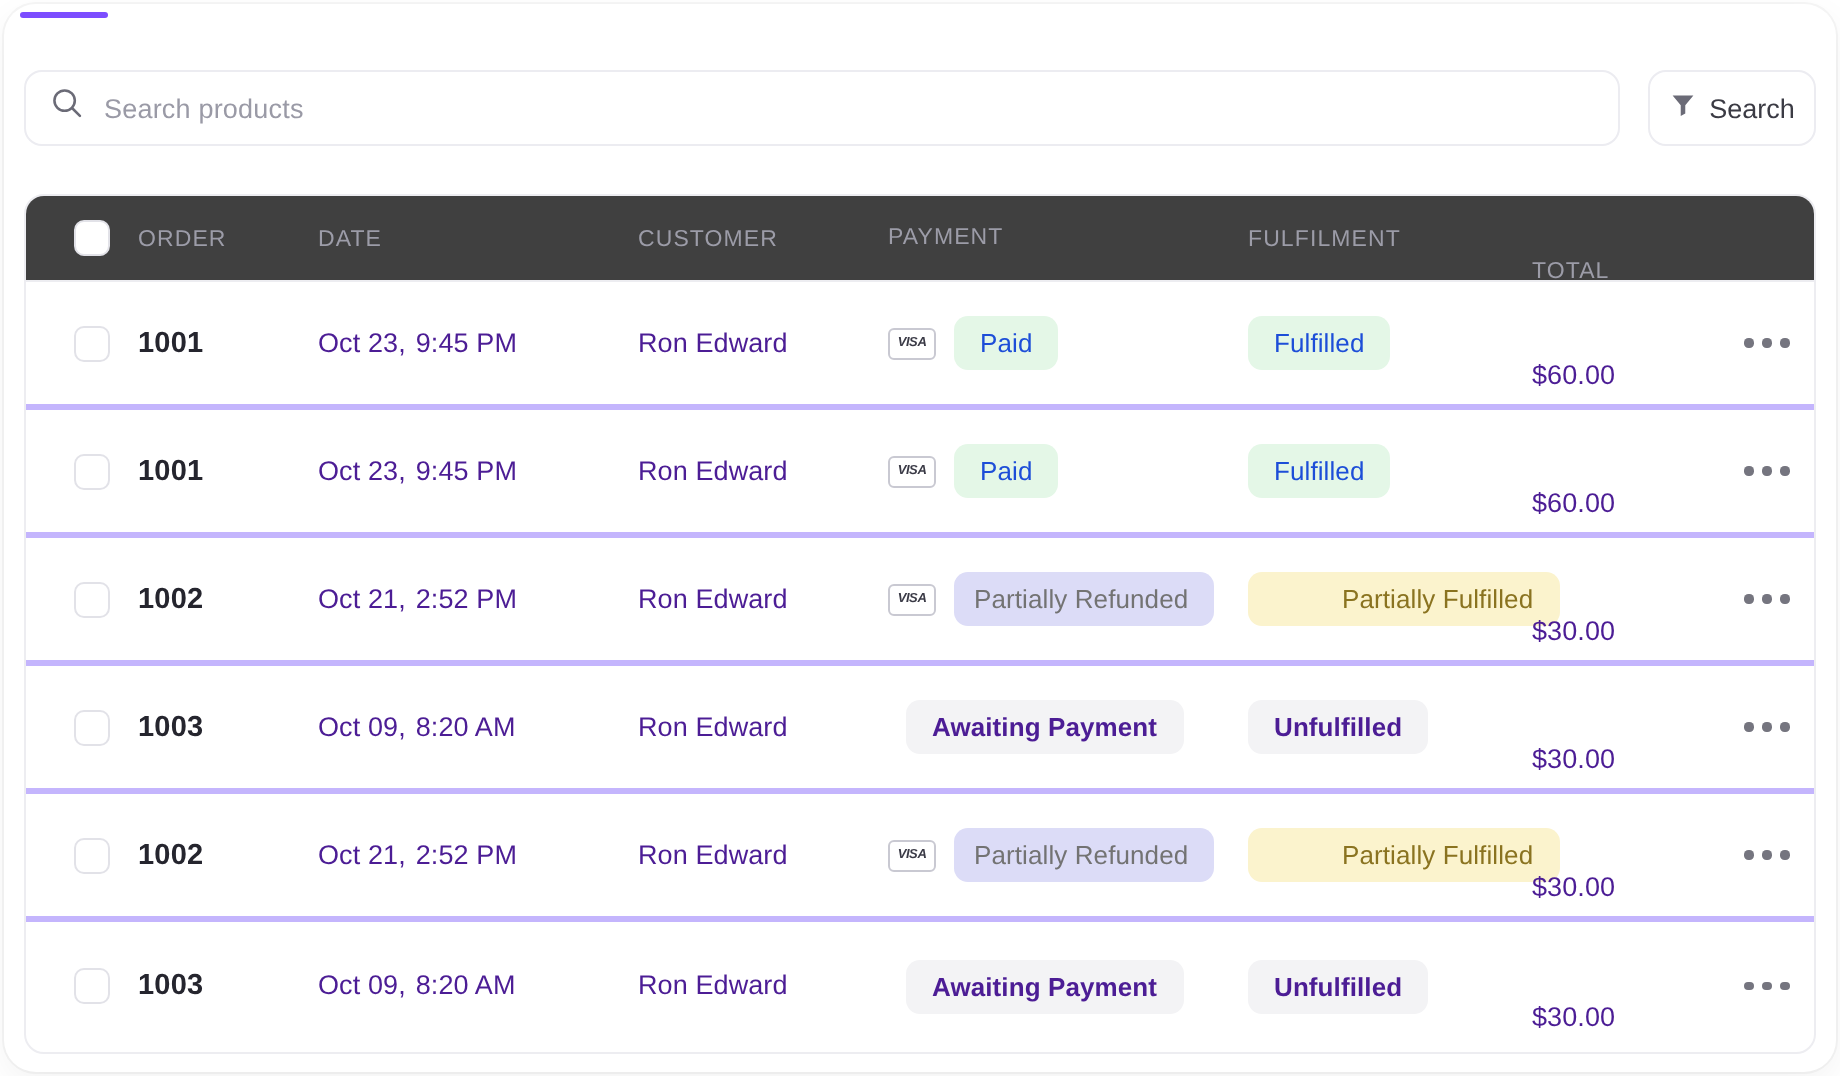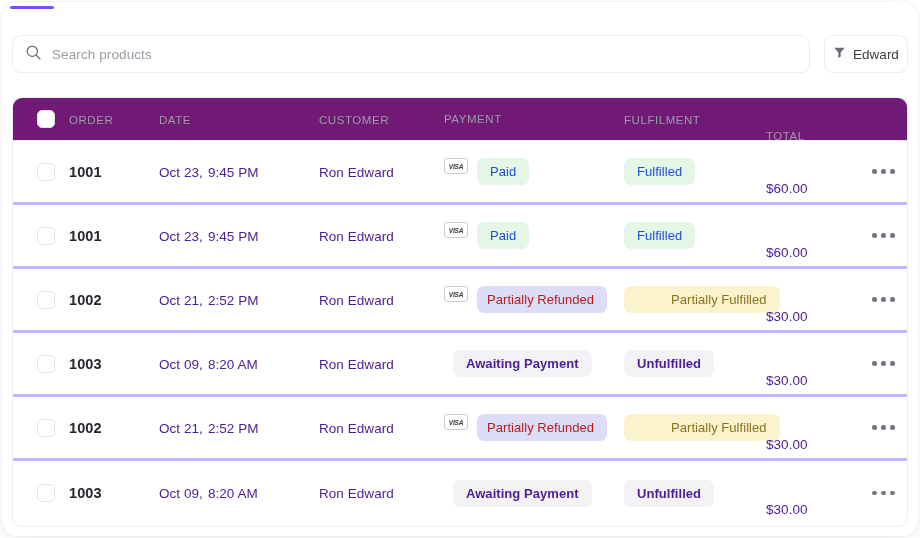--- a/index.html
+++ b/index.html
@@ -109,30 +109,30 @@
     display: flex;
     align-items: center;
     height: 64px;
     padding: 0 0 0 0;
     border-bottom: 3px solid #c4b5fd;
   }
   .t-row:last-child { border-bottom: none; }
 
   .t-head {
     height: 43px;
-    background: #701a75;
+    background: #404040;
     border-bottom: 1px solid #ededf1;
   }
 
   
   .c-check   { width: 56px; padding-left: 24px; flex: 0 0 56px; }
   .c-order   { width: 90px; flex: 0 0 90px; }
   .c-date    { width: 160px; flex: 0 0 160px; }
   .c-cust    { width: 125px; flex: 0 0 125px; }
-  .c-pay     { width: 180px; flex: 0 0 180px; display: flex; gap: 9px; }
+  .c-pay     { width: 180px; flex: 0 0 180px; display: flex; align-items: center; gap: 9px; }
   .c-fulfil  { width: 142px; flex: 0 0 142px; }
   .c-total   { width: 88px; flex: 0 0 88px; margin-top: 32px; }
   .c-menu    { flex: 1 1 auto; display: flex; justify-content: flex-start; padding-left: 18px; }
 
   .th {
     font-size: 11.5px;
     letter-spacing: 0.55px;
     color: #9c9ca8;
     font-weight: 400;
     text-transform: uppercase;
@@ -189,21 +189,21 @@
     align-items: center;
     justify-content: center;
     height: 27px;
     padding: 0 13px;
     border-radius: 7px;
     font-size: 13px;
     letter-spacing: 0.05px;
     white-space: nowrap;
   }
   .badge-green  { background: #e4f7e7; color: #1d4ed8; }
-  .badge-purple { background: #dcdcf7; color: #b91c1c; padding-left: 10px; }
+  .badge-purple { background: #dcdcf7; color: #737373; padding-left: 10px; }
   .badge-yellow { background: #fbf3cd; color: #8a7320; padding-left: 47px; }
   .badge-gray   { background: #f3f3f5; color: #4c1d95; font-weight: bold; }
 
   .dots { display: flex; gap: 4.5px; cursor: pointer; }
   .dots span {
     width: 4.5px; height: 4.5px; border-radius: 50%;
     background: #75757f; display: block;
   }
 </style>
 </head>
@@ -224,21 +224,21 @@
       </span>
       <input class="search-input" type="text" placeholder="Search products" value="" style="">
     </div>
 
     <div class="filter-btn">
       <span>
         <svg width="13" height="13" viewBox="0 0 16 16" fill="none">
           <path d="M1.6 2.2h12.8L9.4 8.1v5.2l-2.8 1.5V8.1L1.6 2.2z" fill="#6b6b77"></path>
         </svg>
       </span>
-      <span>Edward</span>
+      <span>Search</span>
     </div>
   </div>
 
   <div class="table-card">
 
     <div class="t-row t-head">
       <div class="c-check">
         <span class="cb"></span>
       </div>
       <div class="c-order"><span class="th">ORDER</span></div>

